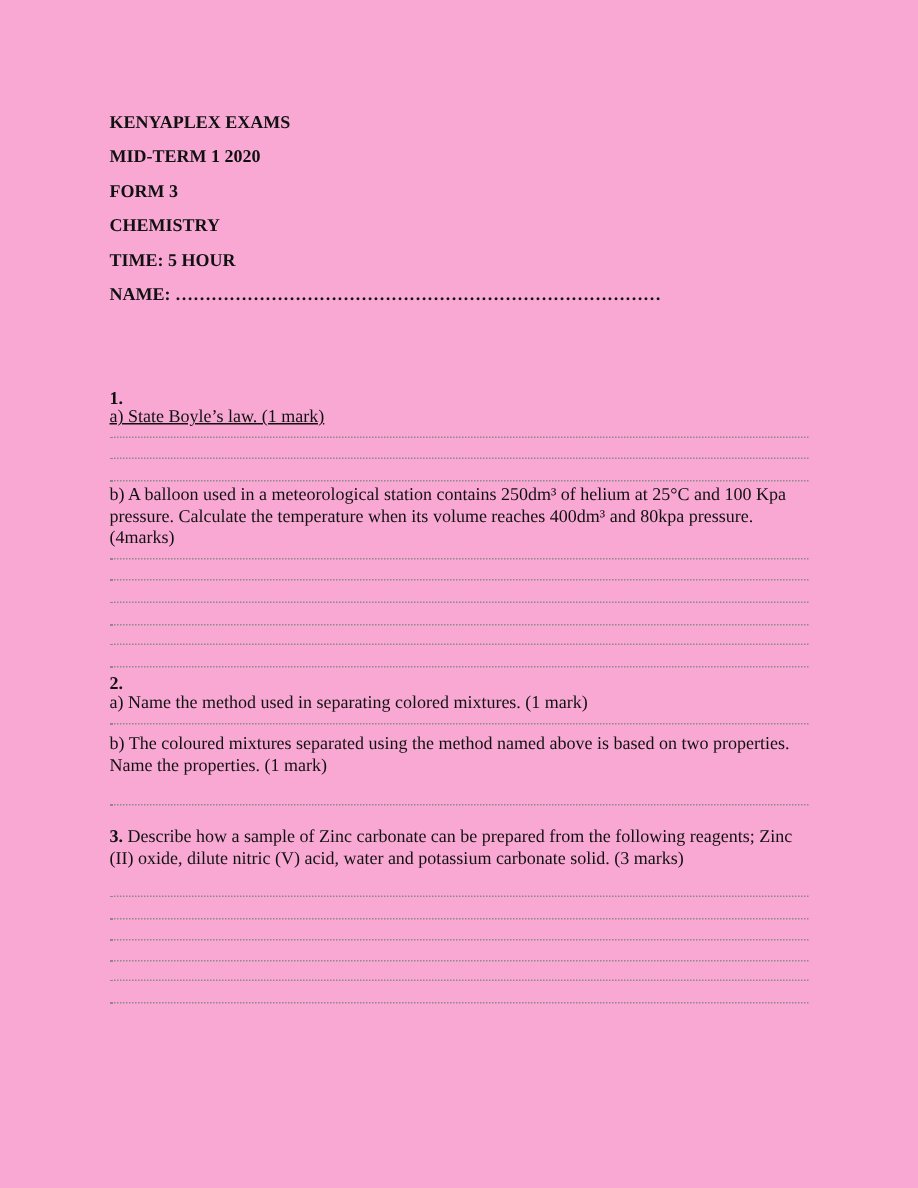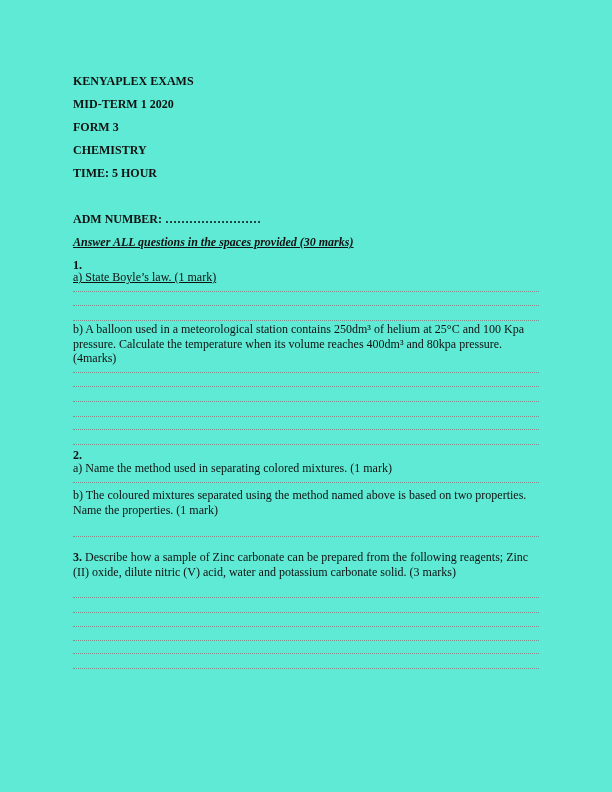--- a/index.html
+++ b/index.html
@@ -12,21 +12,21 @@
       height: 792px;
       position: relative;
       overflow: hidden;
       font-family: "Liberation Serif", "DejaVu Serif", serif;
       color: #111111;
     }
     .page {
       position: absolute;
       left: 0; top: 0;
       width: 612px; height: 792px;
-      background: #5eead4;
+      background: #f9a8d4;
     }
     .abs { position: absolute; }
     .hdr {
       left: 73px;
       font-weight: bold;
       font-size: 12px;
       line-height: 14px;
       white-space: nowrap;
     }
     .instructions {
@@ -61,22 +61,21 @@
 </head>
 <body>
 
 <div class="page">
 
   <div class="abs hdr" style="top:74px;">KENYAPLEX EXAMS</div>
   <div class="abs hdr" style="top:97px;">MID-TERM 1 2020</div>
   <div class="abs hdr" style="top:120px;">FORM 3</div>
   <div class="abs hdr" style="top:143px;">CHEMISTRY</div>
   <div class="abs hdr" style="top:166px;">TIME: 5 HOUR</div>
-  <div class="abs hdr" style="top:212px;">ADM NUMBER: ……………………</div>
-  <div class="abs instructions" style="top:235px;">Answer ALL questions in the spaces provided (30 marks)</div>
+  <div class="abs hdr" style="top:189px;">NAME: ………………………………………………………………………</div>
 
   <div class="abs qnum" style="top:258px;">1.</div>
   <div class="abs qtext" style="top:270px;text-decoration:underline;">a) State Boyle’s law. (1 mark)</div>
   <div class="abs dots" style="top:291px;"></div>
   <div class="abs dots" style="top:305px;"></div>
   <div class="abs dots" style="top:320px;"></div>
 
   <div class="abs qtext" style="top:322px;">b) A balloon used in a meteorological station contains 250dm³ of helium at 25°C and 100 Kpa pressure. Calculate the temperature when its volume reaches 400dm³ and 80kpa pressure. (4marks)</div>
   <div class="abs dots" style="top:372px;"></div>
   <div class="abs dots" style="top:386px;"></div>

